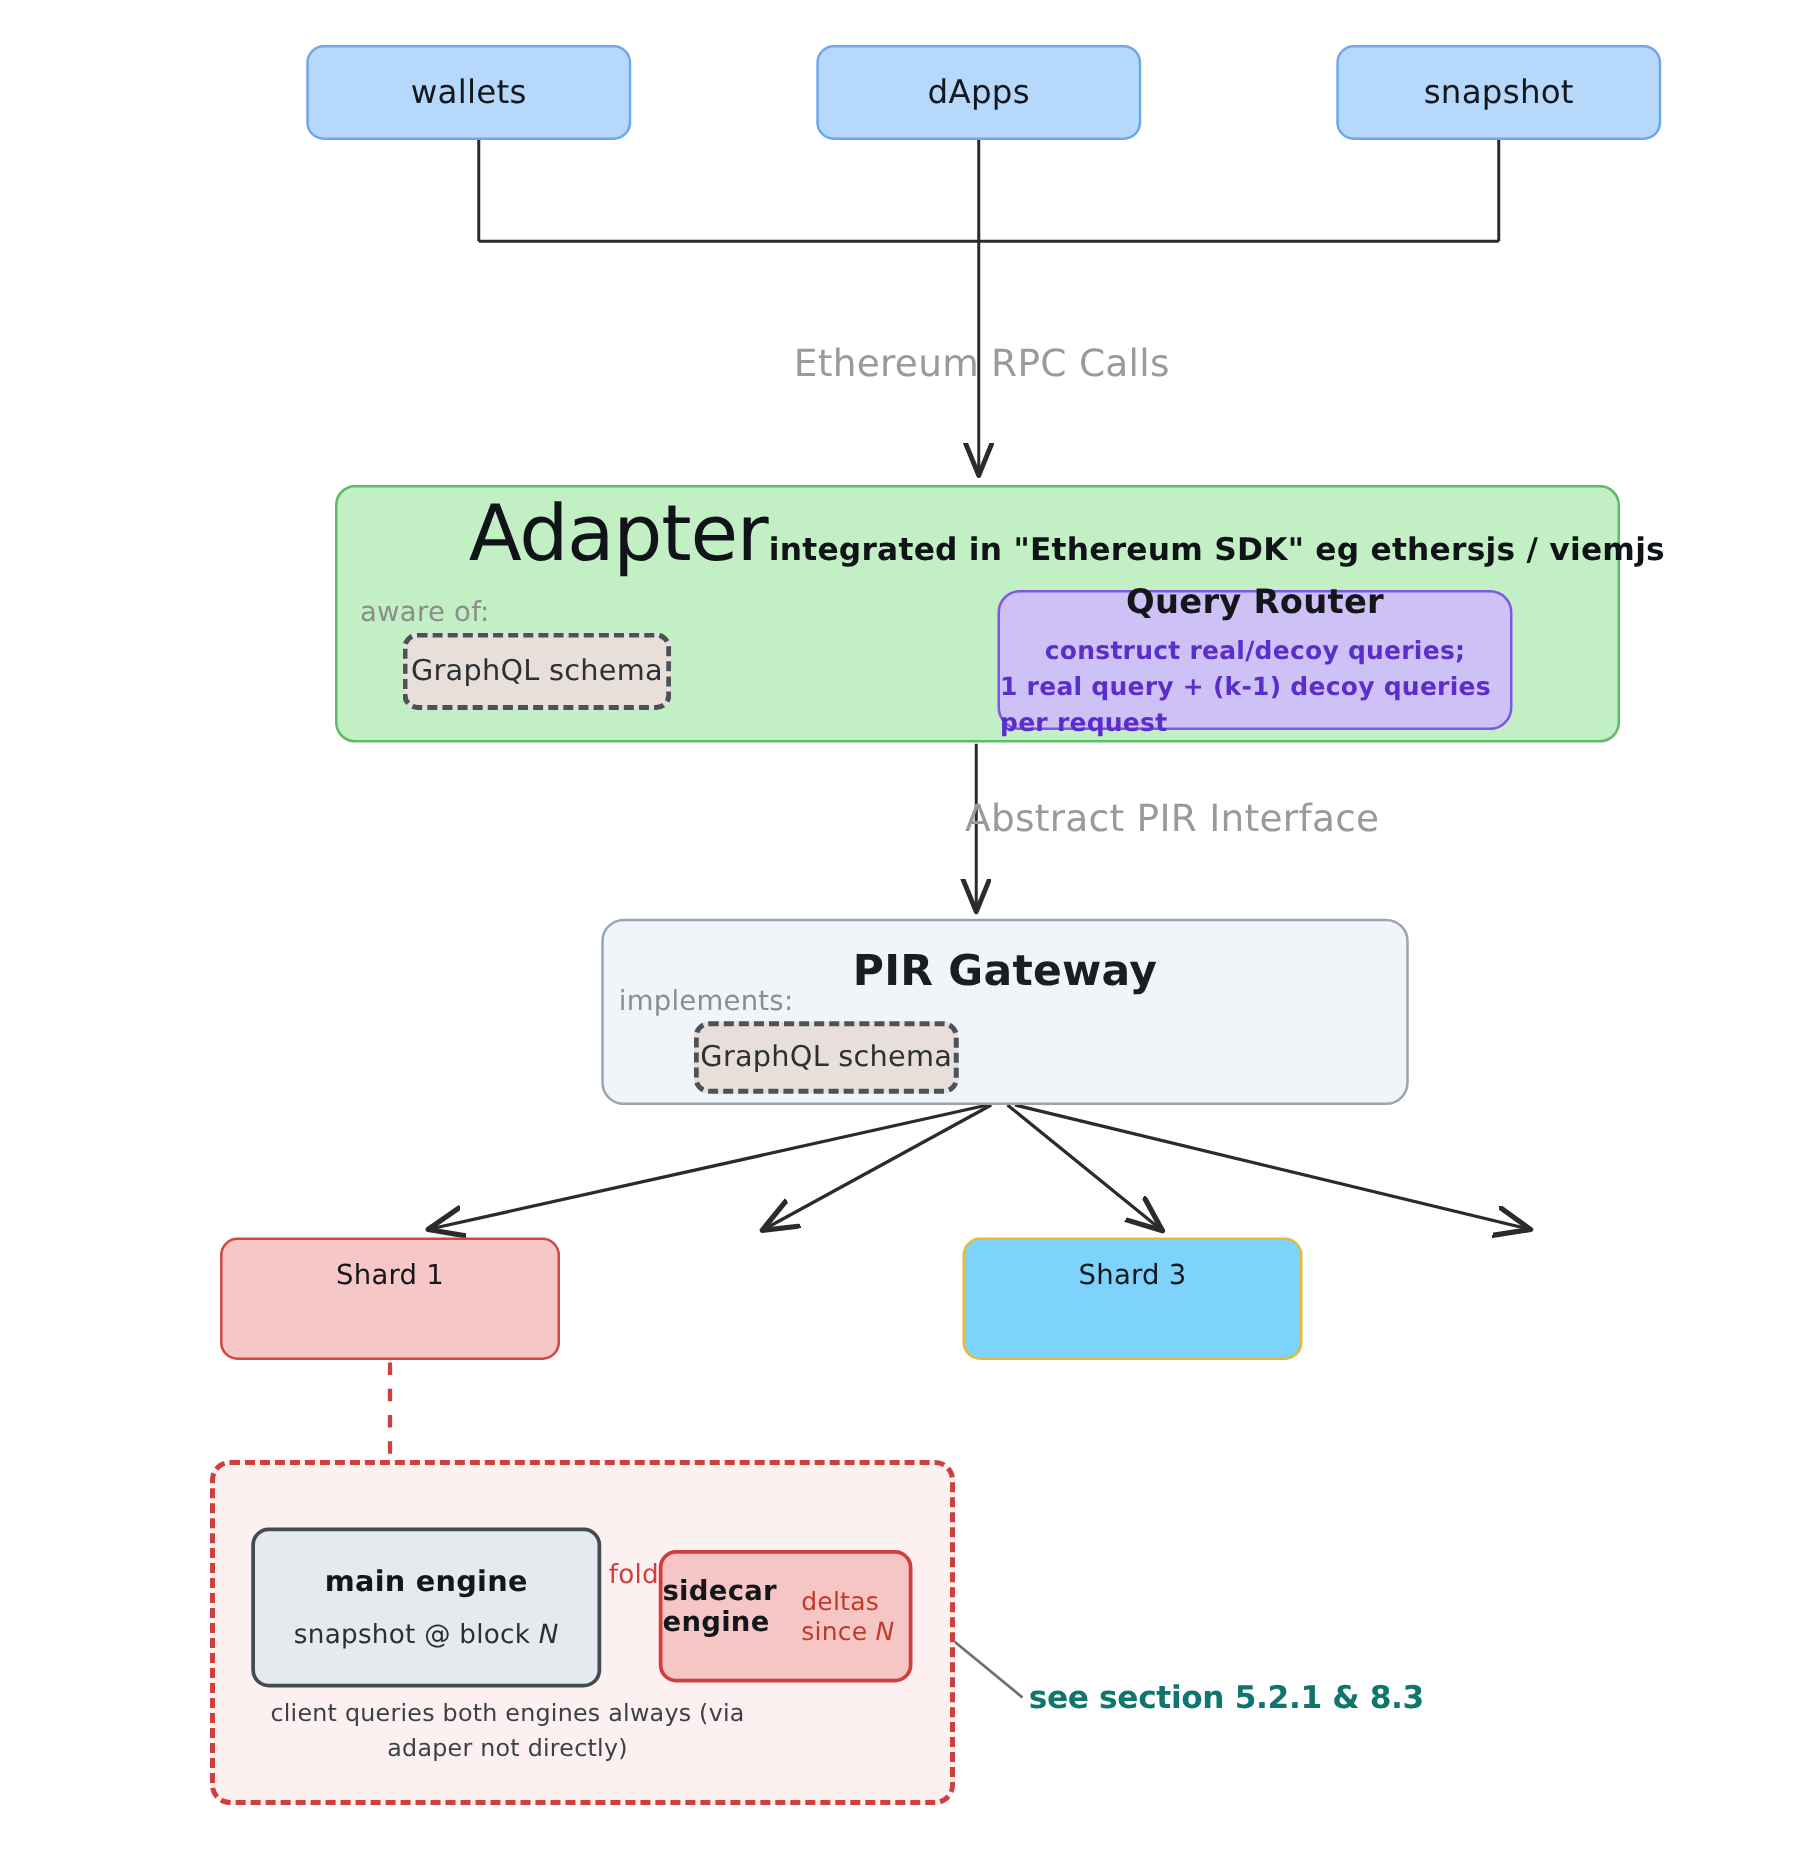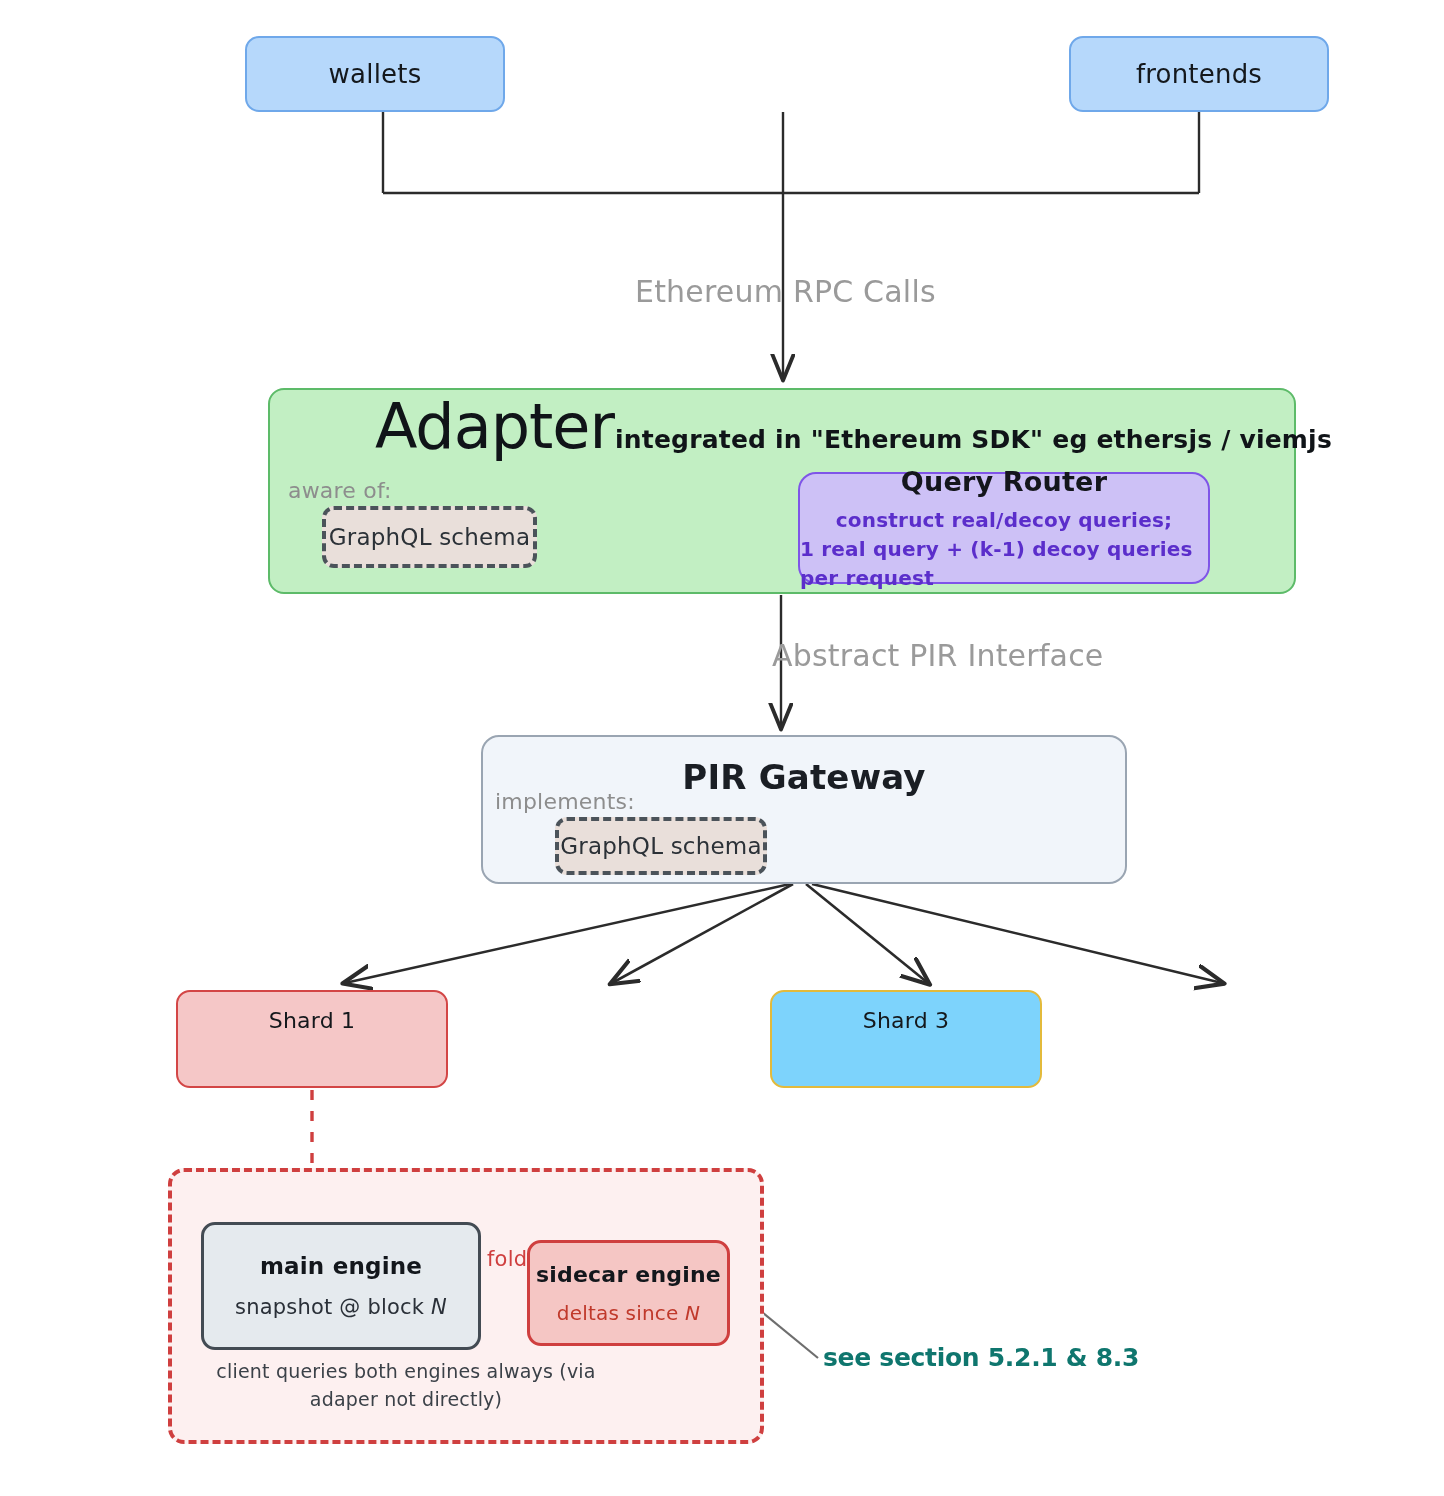--- a/index.html
+++ b/index.html
@@ -185,21 +185,21 @@
     font-size: 21px;
     color: #2a3038;
   }
   #sidecar-engine {
     position: absolute;
     background: #f5c6c4;
     border: 3px solid #cf3f3f;
     border-radius: 14px;
     box-sizing: border-box;
     display: flex;
-    flex-direction: column;
+    flex-direction: row;
     align-items: center;
     justify-content: center;
   }
   #se-title {
     font-size: 22px;
     font-weight: bold;
     color: #13171c;
     margin-bottom: 14px;
   }
   #se-sub {
@@ -266,23 +266,26 @@
 
     <path d="M522,1292 L470,1292" stroke="#cf3f3f" stroke-width="2.6" fill="none" marker-end="url(#arrowRed)"></path>
 
     <path d="M762,1312 L818,1358" stroke="#6e6e6e" stroke-width="2.2" fill="none"></path>
   </svg>
 
   <div class="node client-box hand" style="left:245px; top:36px; width:260px; height:76px;">
     <span>wallets</span>
   </div>
 
+  <div class="node client-box hand" style="left:653px; top:36px; width:260px; height:76px;">
+    <span>dApps</span>
+  </div>
 
   <div class="node client-box hand" style="left:1069px; top:36px; width:260px; height:76px;">
-    <span>frontends</span>
+    <span>snapshot</span>
   </div>
 
   <div class="edge-label hand" style="left:635px; top:274px;">Ethereum RPC Calls</div>
 
   <div id="adapter-box" class="node" style="left:268px; top:388px; width:1028px; height:206px;">
 
     <div id="adapter-title-row">
       <span id="adapter-title" class="hand">Adapter</span>
       <span id="adapter-subtitle" class="hand">integrated in "Ethereum SDK" eg ethersjs / viemjs</span>
     </div>

